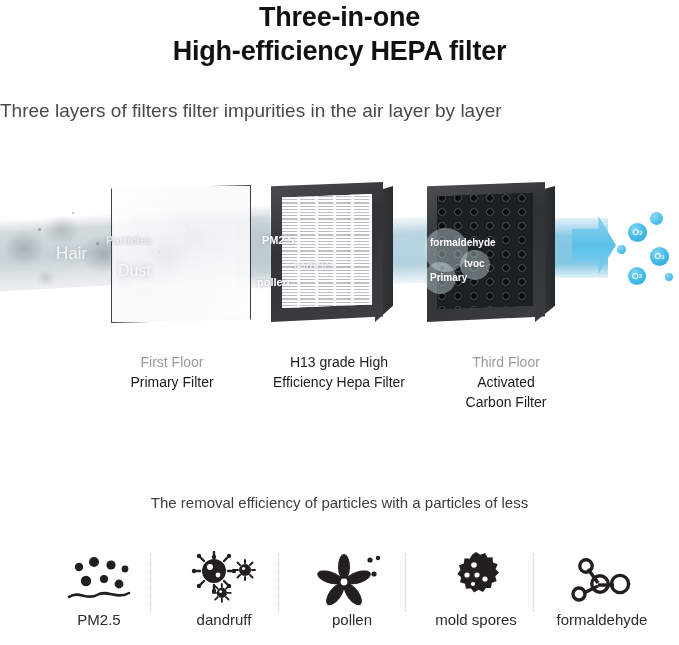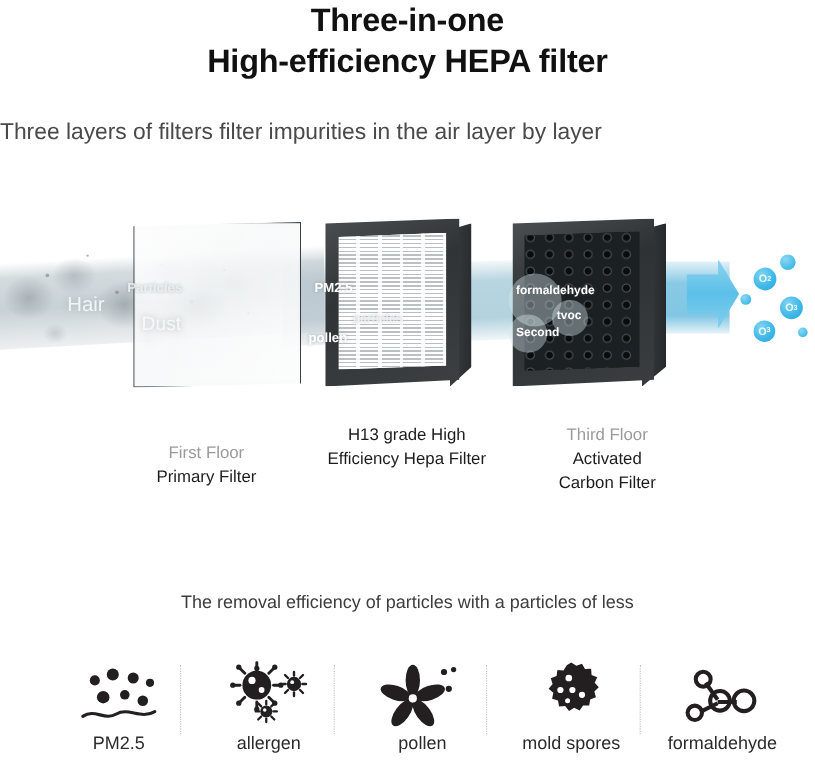--- a/index.html
+++ b/index.html
@@ -356,21 +356,21 @@
 
     <div class="flabel" style="left:262px; top:84px; font-size:11px;">PM2.5</div>
     <div class="flabel soft" style="left:294px; top:110px; font-size:10px; opacity:0.8;">particles</div>
     <div class="flabel" style="left:257px; top:126px; font-size:11px;">pollen</div>
 
     <div class="blob" style="left:424px; top:78px; width:44px; height:44px;"></div>
     <div class="blob" style="left:460px; top:100px; width:30px; height:30px;"></div>
     <div class="blob" style="left:424px; top:112px; width:32px; height:32px;"></div>
     <div class="flabel" style="left:430px; top:87px; font-size:10px;">formaldehyde</div>
     <div class="flabel" style="left:464px; top:108px; font-size:10px;">tvoc</div>
-    <div class="flabel" style="left:430px; top:122px; font-size:10px;">Second</div>
+    <div class="flabel" style="left:430px; top:122px; font-size:10px;">Primary</div>
 
     <div class="arrow"></div>
 
     <div class="bubble" style="left:628px; top:73px; width:19px; height:19px;">
       <span>O</span>
         <sub>2</sub>
     </div>
     <div class="bubble" style="left:650px; top:97px; width:19px; height:19px;">
       <span>O</span>
         <sub>3</sub>
@@ -378,21 +378,21 @@
     <div class="bubble" style="left:628px; top:117px; width:18px; height:18px;">
       <span>O</span>
         <sub>3</sub>
     </div>
     <div class="bubble plain" style="left:650px; top:62px; width:13px; height:13px;"></div>
     <div class="bubble plain" style="left:617px; top:95px; width:9px;  height:9px;"></div>
     <div class="bubble plain" style="left:665px; top:123px; width:8px; height:8px;"></div>
   </div>
 
   <div class="captions">
-    <div class="cap" style="left:102px; width:140px;margin-top:15px;">
+    <div class="cap" style="left:102px; width:140px;">
       <div class="cap-floor">First Floor</div>
       <div class="cap-name">Primary Filter</div>
     </div>
     <div class="cap" style="left:268px; width:142px;">
       <div class="cap-name">H13 grade High</div>
       <div class="cap-name">Efficiency Hepa Filter</div>
     </div>
     <div class="cap" style="left:436px; width:140px;">
       <div class="cap-floor">Third Floor</div>
       <div class="cap-name">Activated</div>
@@ -478,21 +478,21 @@
                 <line x1="14" y1="28" x2="14" y2="35"></line>
                 <line x1="4" y1="24" x2="-2" y2="30"></line>
                 <line x1="0" y1="14" x2="-7" y2="14"></line>
                 <line x1="4" y1="4" x2="-2" y2="-2"></line>
               </g>
               <circle cx="11" cy="11" r="3.5" fill="#ffffff" stroke-width="0"></circle>
             </g>
           </g>
         </svg>
       </div>
-      <div class="ilabel">allergen</div>
+      <div class="ilabel">dandruff</div>
     </div>
 
     <div class="icol" style="left:288px;">
       <div class="glyph">
         <svg width="72" height="54" viewBox="0 0 72 54">
           <g fill="#231f20" transform="translate(28,30)">
             <g>
               <ellipse cx="0" cy="-15" rx="6" ry="13" transform="rotate(0)"></ellipse>
               <ellipse cx="0" cy="-15" rx="6" ry="13" transform="rotate(72)"></ellipse>
               <ellipse cx="0" cy="-15" rx="6" ry="13" transform="rotate(144)"></ellipse>

